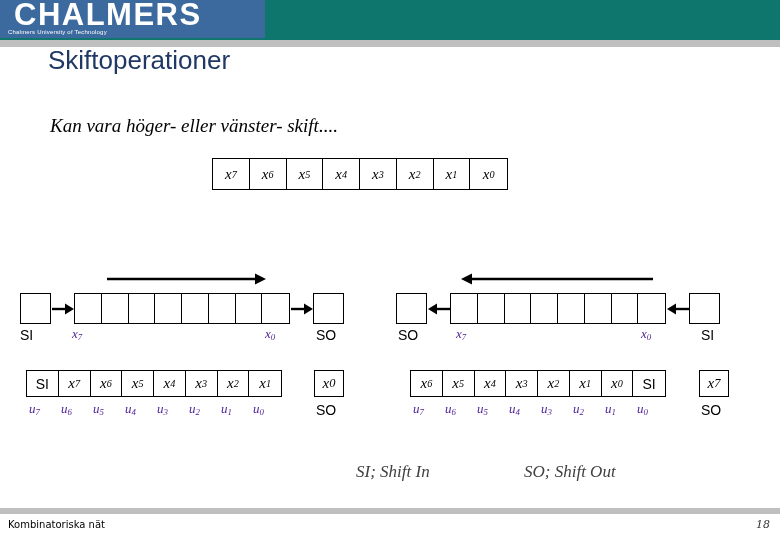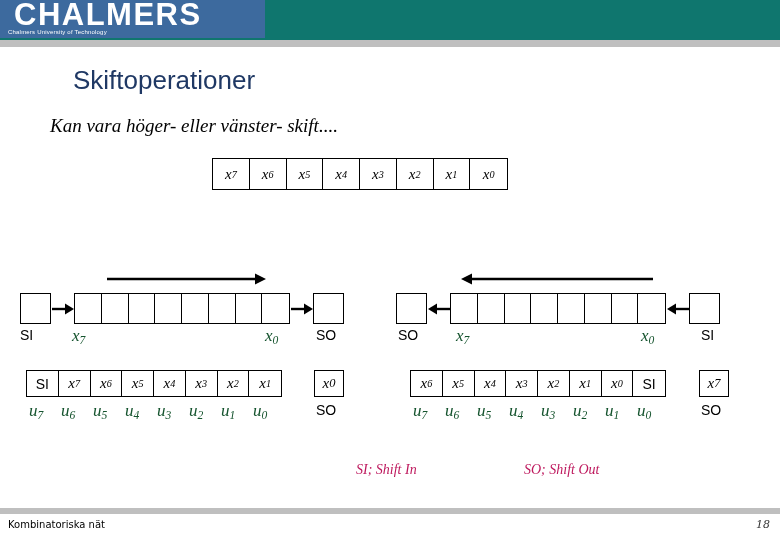--- a/index.html
+++ b/index.html
@@ -51,26 +51,25 @@
     white-space: nowrap;
   }
   #header-rule {
     position: absolute; left: 0; top: 40px;
     width: 780px; height: 7px;
     background: #bfbfbf;
   }
 
   
   #slide-title {
-    position: absolute; left: 48px; top: 65px;
+    position: absolute; left: 48px; top: 45px;
     font-family: "Liberation Sans", sans-serif;
     font-size: 26px;
     color: #1f3864;
     white-space: nowrap;
-    margin-left: 25px;
   }
   #slide-subtitle {
     position: absolute; left: 50px; top: 115px;
     font-family: "Liberation Serif", serif;
     font-style: italic;
     font-size: 19px;
     color: #000000;
     white-space: nowrap;
   }
 
@@ -132,31 +131,31 @@
     position: absolute;
     font-family: "Liberation Sans", sans-serif;
     font-size: 14px;
     color: #000;
     white-space: nowrap;
   }
   .lbl-it {
     position: absolute;
     font-family: "Liberation Serif", serif;
     font-style: italic;
-    font-size: 17px;
-    color: #14532d;
+    font-size: 13px;
+    color: #4c1d95;
     white-space: nowrap;
   }
   .lbl-it sub { font-size: 0.68em; vertical-align: -0.25em; }
   .caption {
     position: absolute;
     font-family: "Liberation Serif", serif;
     font-style: italic;
-    font-size: 14px;
-    color: #be185d;
+    font-size: 17px;
+    color: #404040;
     white-space: nowrap;
   }
 
   
   #footer-rule {
     position: absolute; left: 0; top: 508px;
     width: 780px; height: 6px;
     background: #bfbfbf;
   }
   #footer-left {

